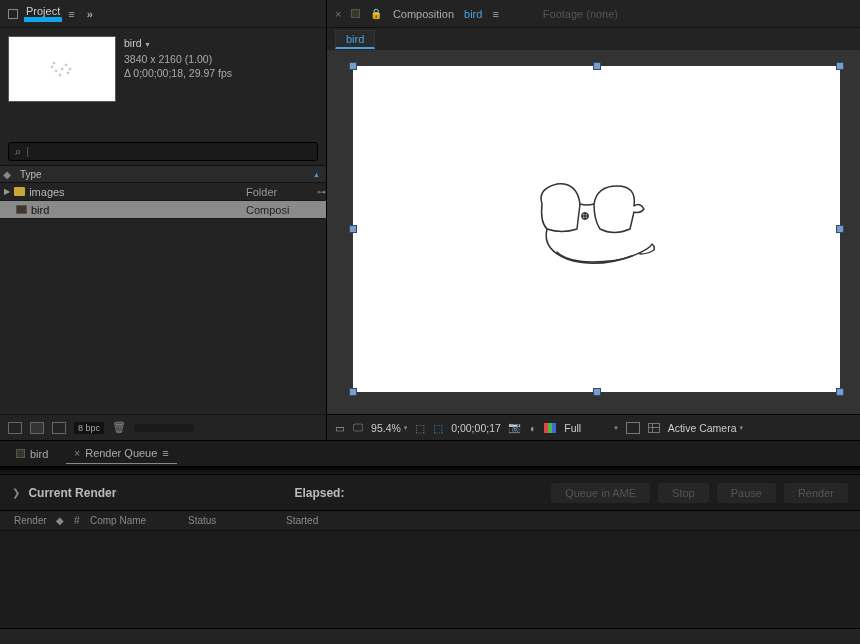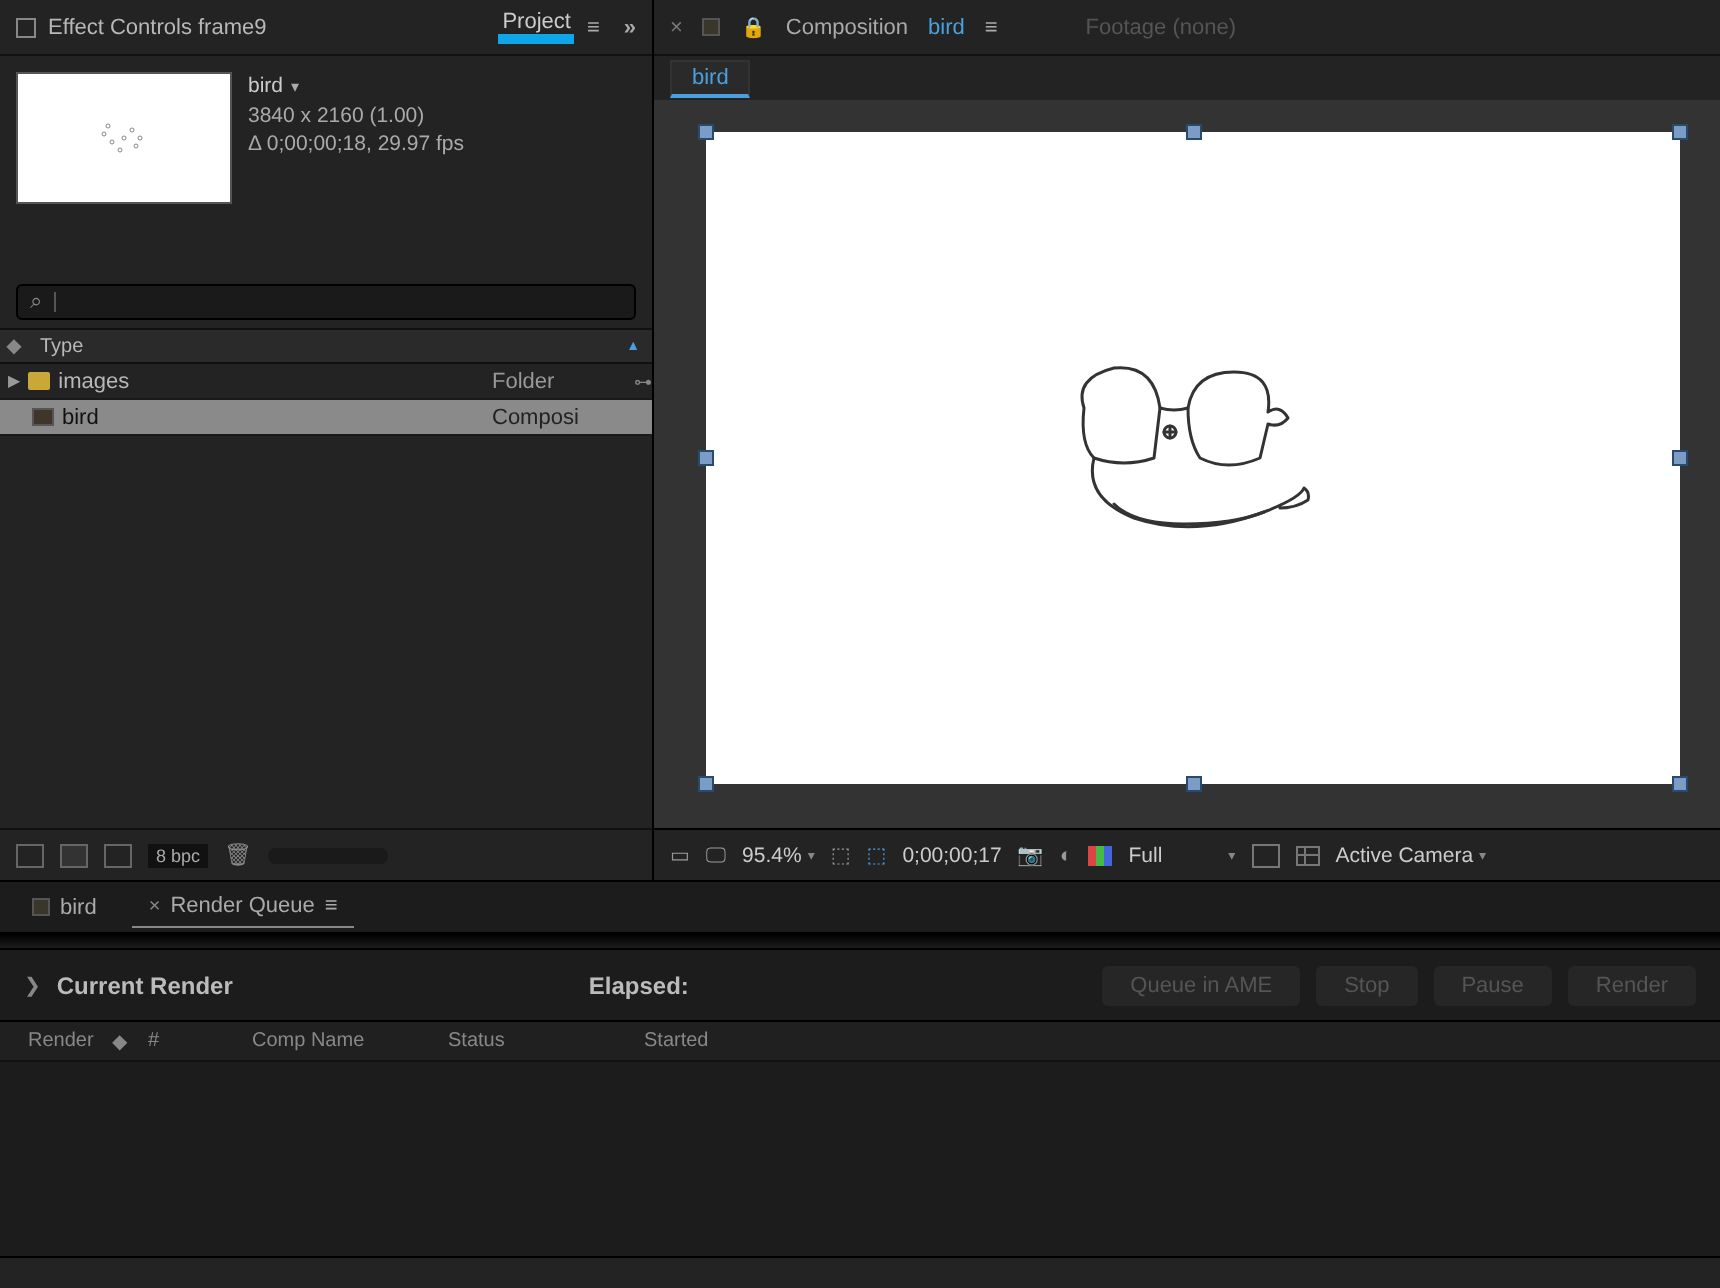--- a/index.html
+++ b/index.html
@@ -87,36 +87,35 @@
   .tab-row .x2 { color: #888; font-size: 10px; }
   .rule { height: 8px; background: linear-gradient(#000, #1c1c1c); border-bottom: 1px solid #000;}
   .render-bar { height: 36px; display: flex; align-items: center; padding: 0 12px; gap: 8px; color: #bbb; border-bottom: 1px solid #000;}
   .render-bar .arrow { color: #888; font-size: 10px; }
   .render-bar .cr { font-weight: 600; font-size: 12px; }
   .render-bar .elapsed { font-weight: 600; font-size: 12px; margin-left: 170px; }
   .rb-spacer { flex: 1; }
   .rb-btn { background: #262626; color: #555; padding: 4px 14px; border-radius: 3px; font-size: 11px; }
   .rq-cols { height: 20px; display: flex; align-items: center; padding: 0 8px; font-size: 10px; color: #888; border-bottom: 1px solid #111; background: #202020;}
   .rq-cols div { padding: 0 6px; }
-  .c-render{width:42px;} .c-tag{width:18px;text-align:center;} .c-num{width:16px;} .c-comp{width:98px;margin-left:36px;} .c-stat{width:98px;} .c-start{width:130px;} .c-rt{flex:1;}
+  .c-render{width:42px;} .c-tag{width:18px;text-align:center;} .c-num{width:16px;} .c-comp{width:98px;} .c-stat{width:98px;} .c-start{width:130px;} .c-rt{flex:1;}
   .rq-body { flex:1; background:#1c1c1c; }
   .foot2 { height: 16px; background: #232323; border-top:1px solid #000;}
   .sort-tri { font-size: 7px; color: #4aa0de; }
   .cam-ic{color:#999;}
 </style>
 </head>
 <body>
 
 <div class="root">
   <div class="top">
 
     <div class="left-panel">
       <div class="left-header">
         <span class="sq"></span>
-        <span class="title">Effect Controls frame9</span>
         <span class="proj">Project</span>
         <span class="menu">≡</span>
         <span class="chev">»</span>
       </div>
       <div class="asset-row">
         <div class="thumb">
           <svg viewBox="0 0 60 40">
               <g stroke="#888" stroke-width="0.5" fill="none">
             <circle cx="20" cy="18" r="1"></circle>
                 <circle cx="24" cy="22" r="1"></circle>

